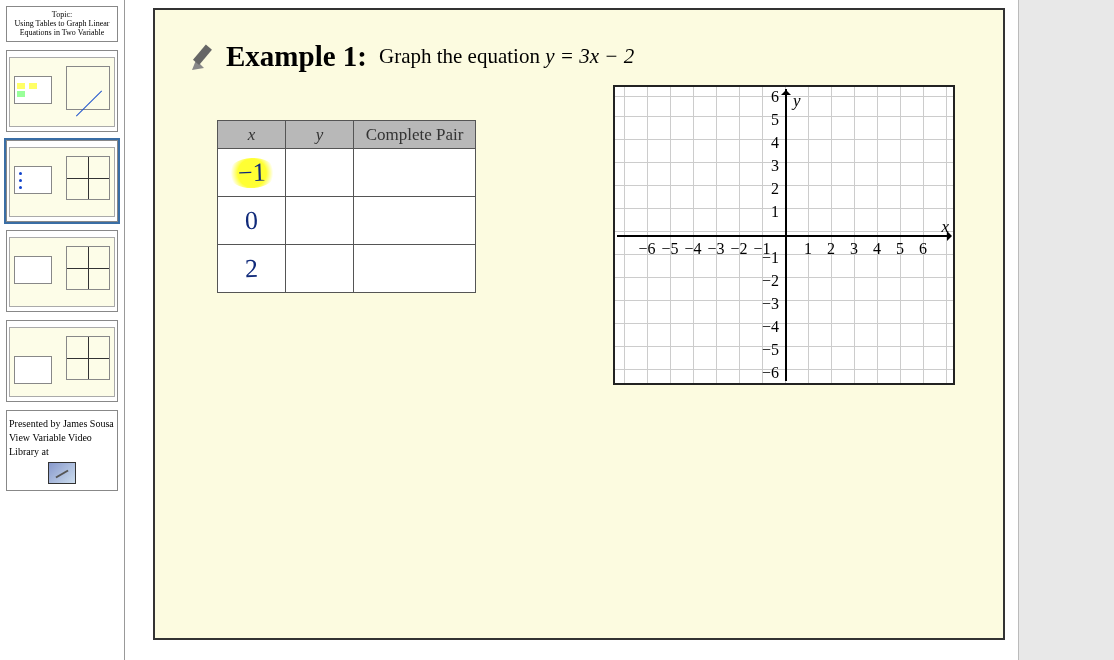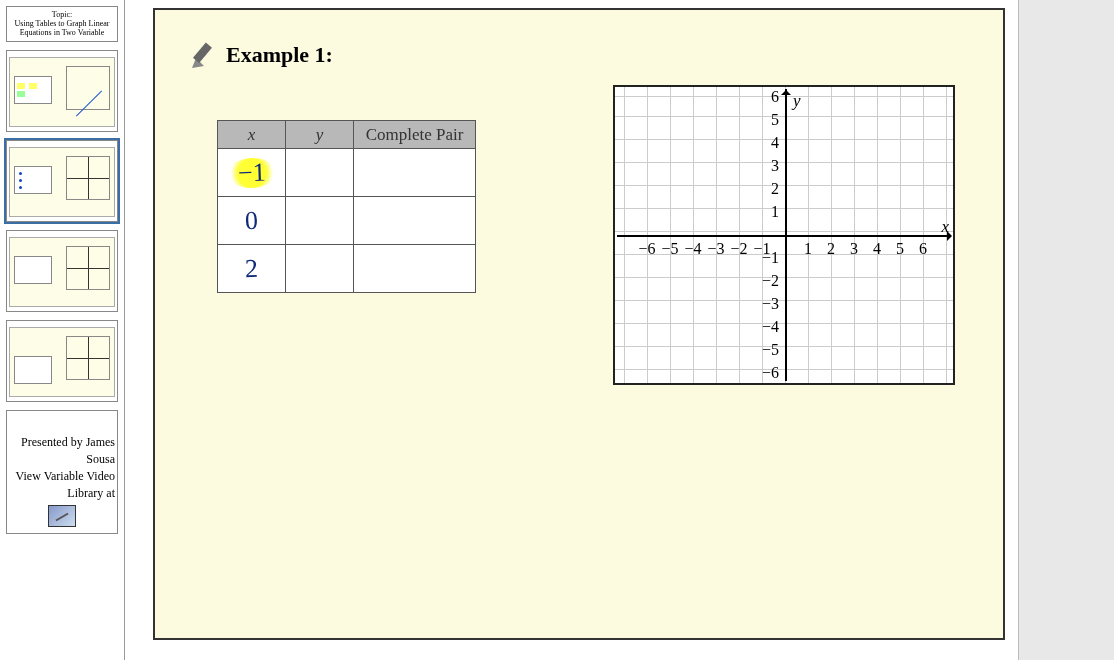--- a/index.html
+++ b/index.html
@@ -62,25 +62,24 @@
   }
   .thumb-mini-grid {
     position: absolute;
     right: 4px; top: 8px;
     width: 44px; height: 44px;
     background: repeating-linear-gradient(0deg, #ddd 0, #ddd 0.5px, transparent 0.5px, transparent 4px),
                repeating-linear-gradient(90deg, #ddd 0, #ddd 0.5px, transparent 0.5px, transparent 4px);
     border: 0.5px solid #888;
   }
   .thumb-credits {
-    font-size: 12px;
-    text-align: right;
+    font-size: 10px;
+    text-align: left;
     line-height: 1.4;
     padding: 2px 0;
-    margin-top: 17px;
   }
   .thumb-credits .mini-box {
     width: 28px; height: 22px;
     border: 1px solid #333;
     margin: 3px auto 0;
     background: linear-gradient(135deg, #89c, #cde);
     position: relative;
   }
   .thumb-credits .mini-box::after {
     content: "";
@@ -119,21 +118,21 @@
     align-items: center;
     gap: 6px;
   }
   .pencil {
     width: 30px;
     height: 30px;
     position: relative;
   }
   .pencil svg { width: 30px; height: 30px; }
   .example-label {
-    font-size: 22px;
+    font-size: 29px;
     font-weight: bold;
     font-family: "Times New Roman", serif;
   }
   .example-text {
     font-size: 21px;
     font-family: "Times New Roman", serif;
     margin-left: 6px;
   }
   .example-text i { font-style: italic; }
 
@@ -317,20 +316,23 @@
       <div class="content">
 
         <div class="heading-row">
           <div class="pencil">
             <svg viewBox="0 0 30 30">
               <polygon points="2,28 6,18 14,26" fill="#888"></polygon>
               <rect x="8" y="4" width="8" height="20" transform="rotate(40 14 14)" fill="#666"></rect>
             </svg>
           </div>
           <span class="example-label">Example 1:</span>
+          <span class="example-text">
+            <span>Graph the equation  </span><i>y = 3x − 2</i>
+          </span>
         </div>
 
         <div class="table-wrap">
           <table class="ordered">
             <thead>
               <tr>
                 <th class="x">x</th>
                 <th class="y">y</th>
                 <th class="op">Complete Pair</th>
               </tr>

